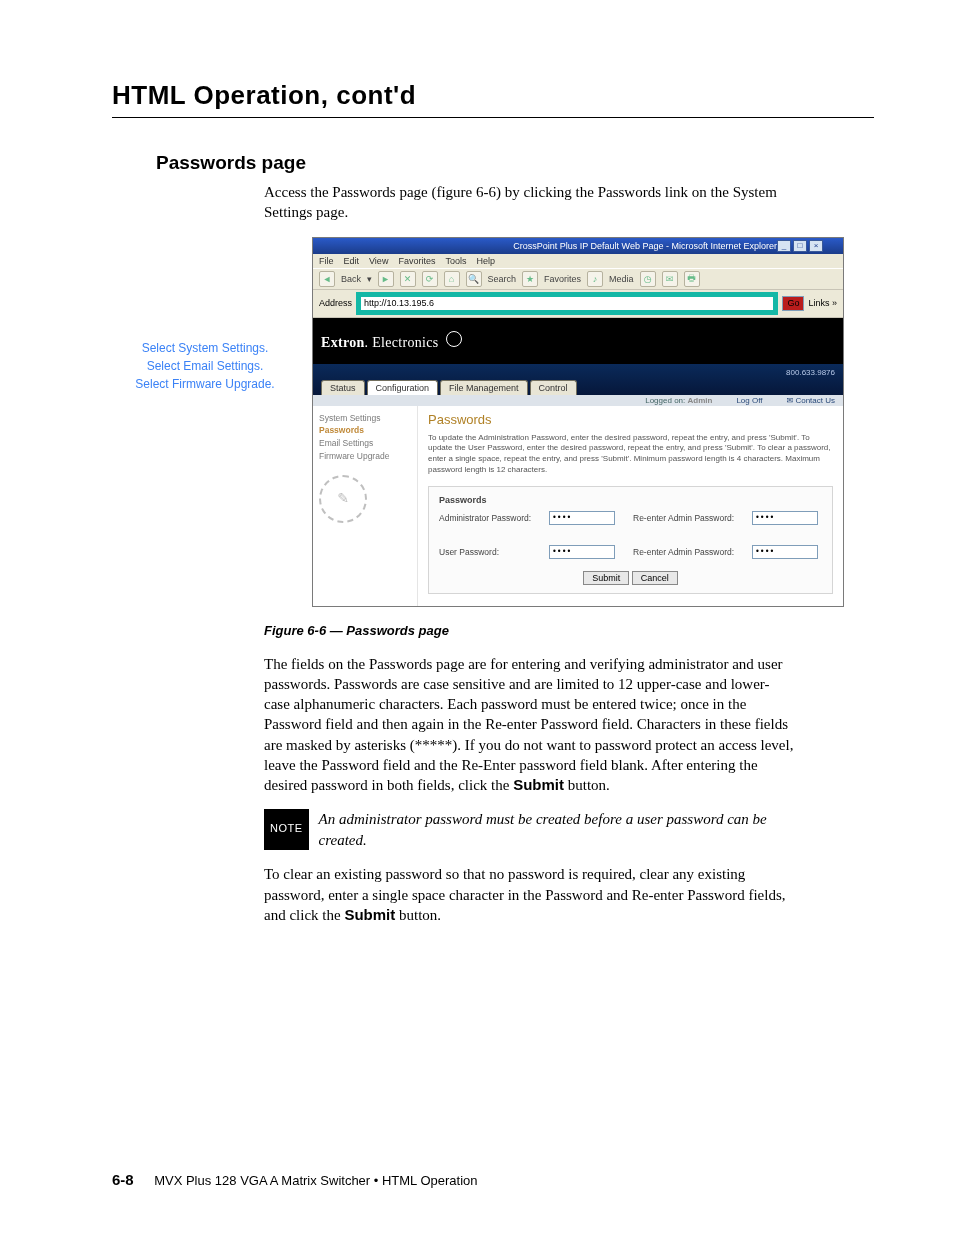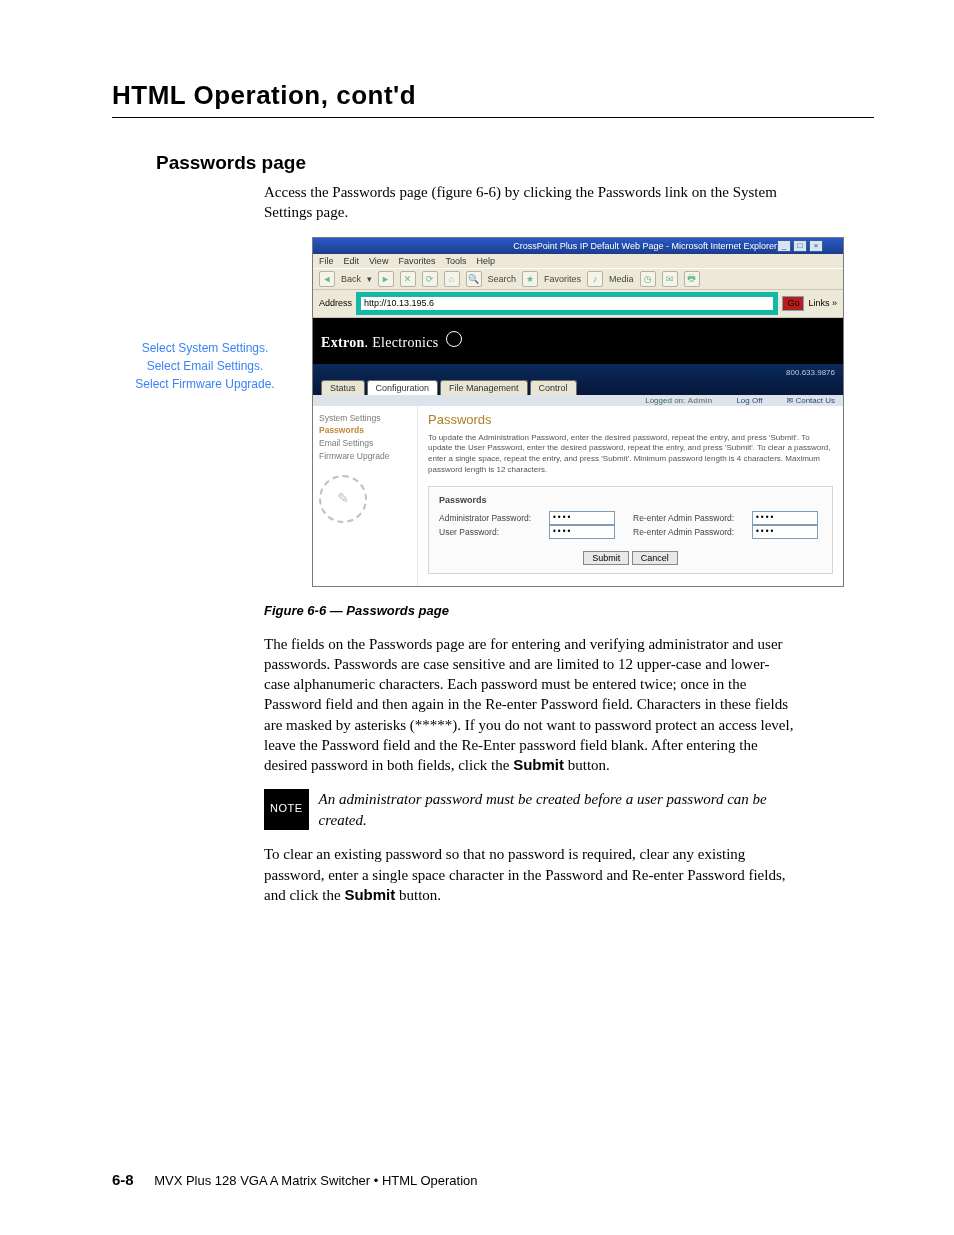--- a/index.html
+++ b/index.html
@@ -38,21 +38,21 @@
   .page-body{display:flex}
   .sidebar{width:92px;background:#fff;border-right:1px solid #e5e5e5;padding:6px 6px;font-size:8.5px;line-height:1.5}
   .sidebar .item{color:#7a7a7a;white-space:nowrap}
   .sidebar .item.current{color:#c08a3a;font-weight:bold}
   .badge{margin-top:12px;width:44px;height:44px;border:2px dashed #bfbfbf;border-radius:50%;display:flex;align-items:center;justify-content:center;color:#bbb;font-size:14px}
   .main{flex:1;padding:6px 10px 12px 10px}
   .main h3{margin:0 0 6px 0;font-family:Arial,sans-serif;color:#b08126;font-size:13px;font-weight:normal}
   .explain{font-size:8px;color:#555;line-height:1.35;margin-bottom:10px}
   .panel{border:1px solid #d5d5d5;background:#fbfbfb;padding:8px 10px}
   .panel-title{font-weight:bold;font-size:9px;margin-bottom:6px;color:#444}
-  .form-grid{display:grid;grid-template-columns:auto 70px auto 70px;gap:0 14px;align-items:center;font-size:8.5px;color:#444}
+  .form-grid{display:grid;grid-template-columns:auto 70px auto 70px;gap:20px 14px;align-items:center;font-size:8.5px;color:#444}
   .form-grid input{width:60px;height:12px;border:1px solid #7f9db9;font-size:8px;padding:0 2px;font-family:monospace}
   .btn-row{text-align:center;margin-top:12px}
   .btn{font-size:9px;border:1px solid #888;background:#e8e8e8;padding:1px 8px}
   .fig-caption{font-family:Arial,Helvetica,sans-serif;font-weight:700;font-style:italic;font-size:13px;margin-left:152px;margin-top:16px;margin-bottom:16px}
   .note-row{display:flex;gap:10px;margin-left:152px;margin-top:14px;max-width:530px}
   .note-badge{background:#000;color:#fff;font-family:Arial,sans-serif;font-weight:400;font-size:11px;padding:13px 6px;height:15px;letter-spacing:.5px}
   .note-text{font-style:italic;font-size:15px;line-height:1.35}
   .submit-bold{font-family:Arial,sans-serif;font-weight:800}
   .footer{position:absolute;left:112px;bottom:46px;font-family:Arial,Helvetica,sans-serif}
   .footer .pg{font-weight:900;font-size:15px;margin-right:16px}

